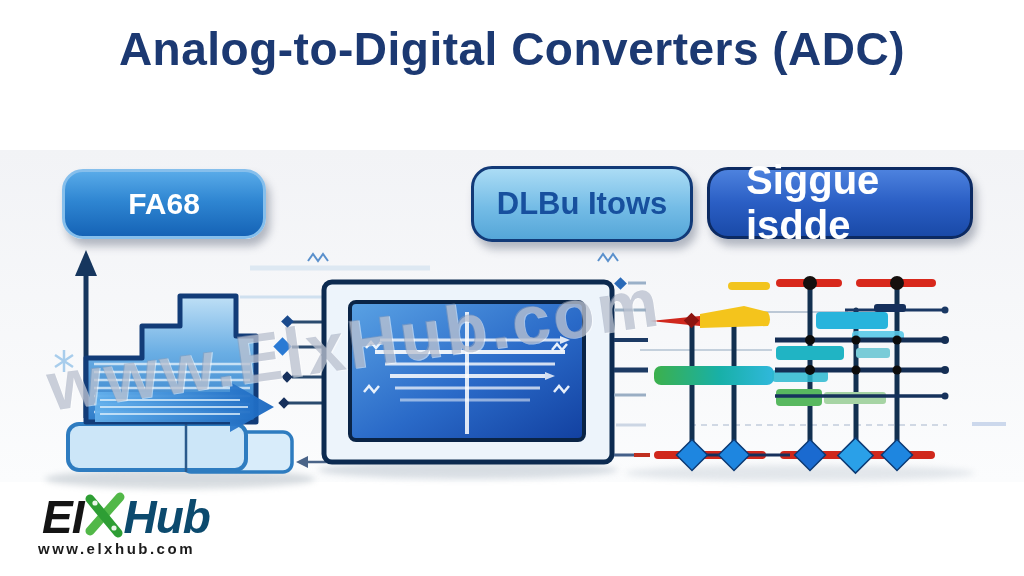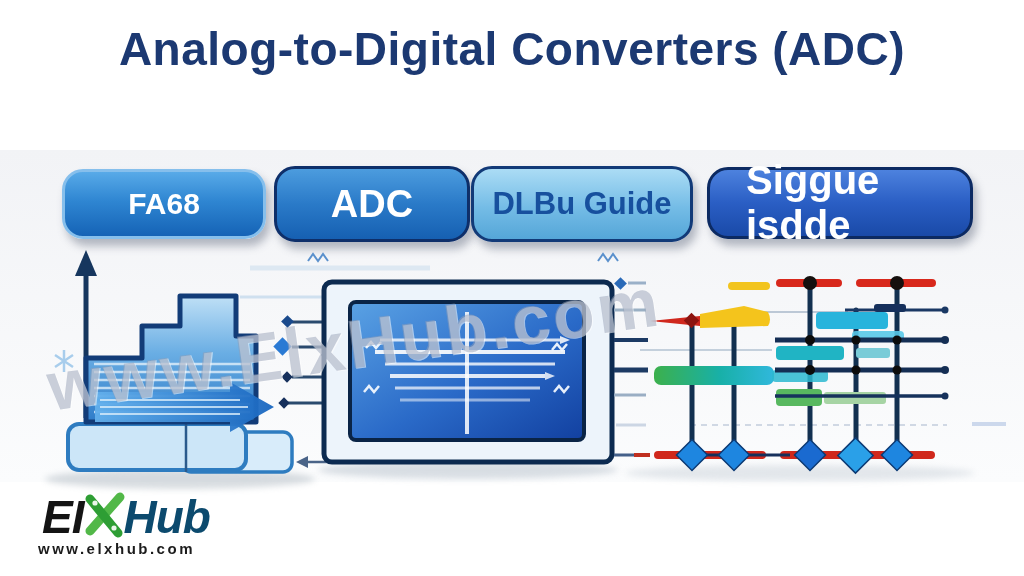--- a/index.html
+++ b/index.html
@@ -59,22 +59,21 @@
 </style>
 </head>
 <body>
 
 <div class="stage">
   <div class="band"></div>
 
   <div class="title">Analog-to-Digital Converters (ADC)</div>
 
   <div class="nav-btn btn1">FA68</div>
-  <div class="nav-btn btn2">ADC</div>
-  <div class="nav-btn btn3">DLBu Guide</div>
+  <div class="nav-btn btn3">DLBu Itows</div>
   <div class="nav-btn btn4">Siggue isdde</div>
 
   <svg class="diagram" viewBox="0 0 1024 576">
     <defs>
       <linearGradient id="stairGrad" x1="0" y1="0" x2="0" y2="1">
         <stop offset="0" stop-color="#bfe0f6"></stop>
           <stop offset="0.45" stop-color="#6aaee4"></stop>
           <stop offset="1" stop-color="#2f7cc8"></stop>
       </linearGradient>
       <linearGradient id="arrowGrad" x1="0" y1="0" x2="1" y2="0">

